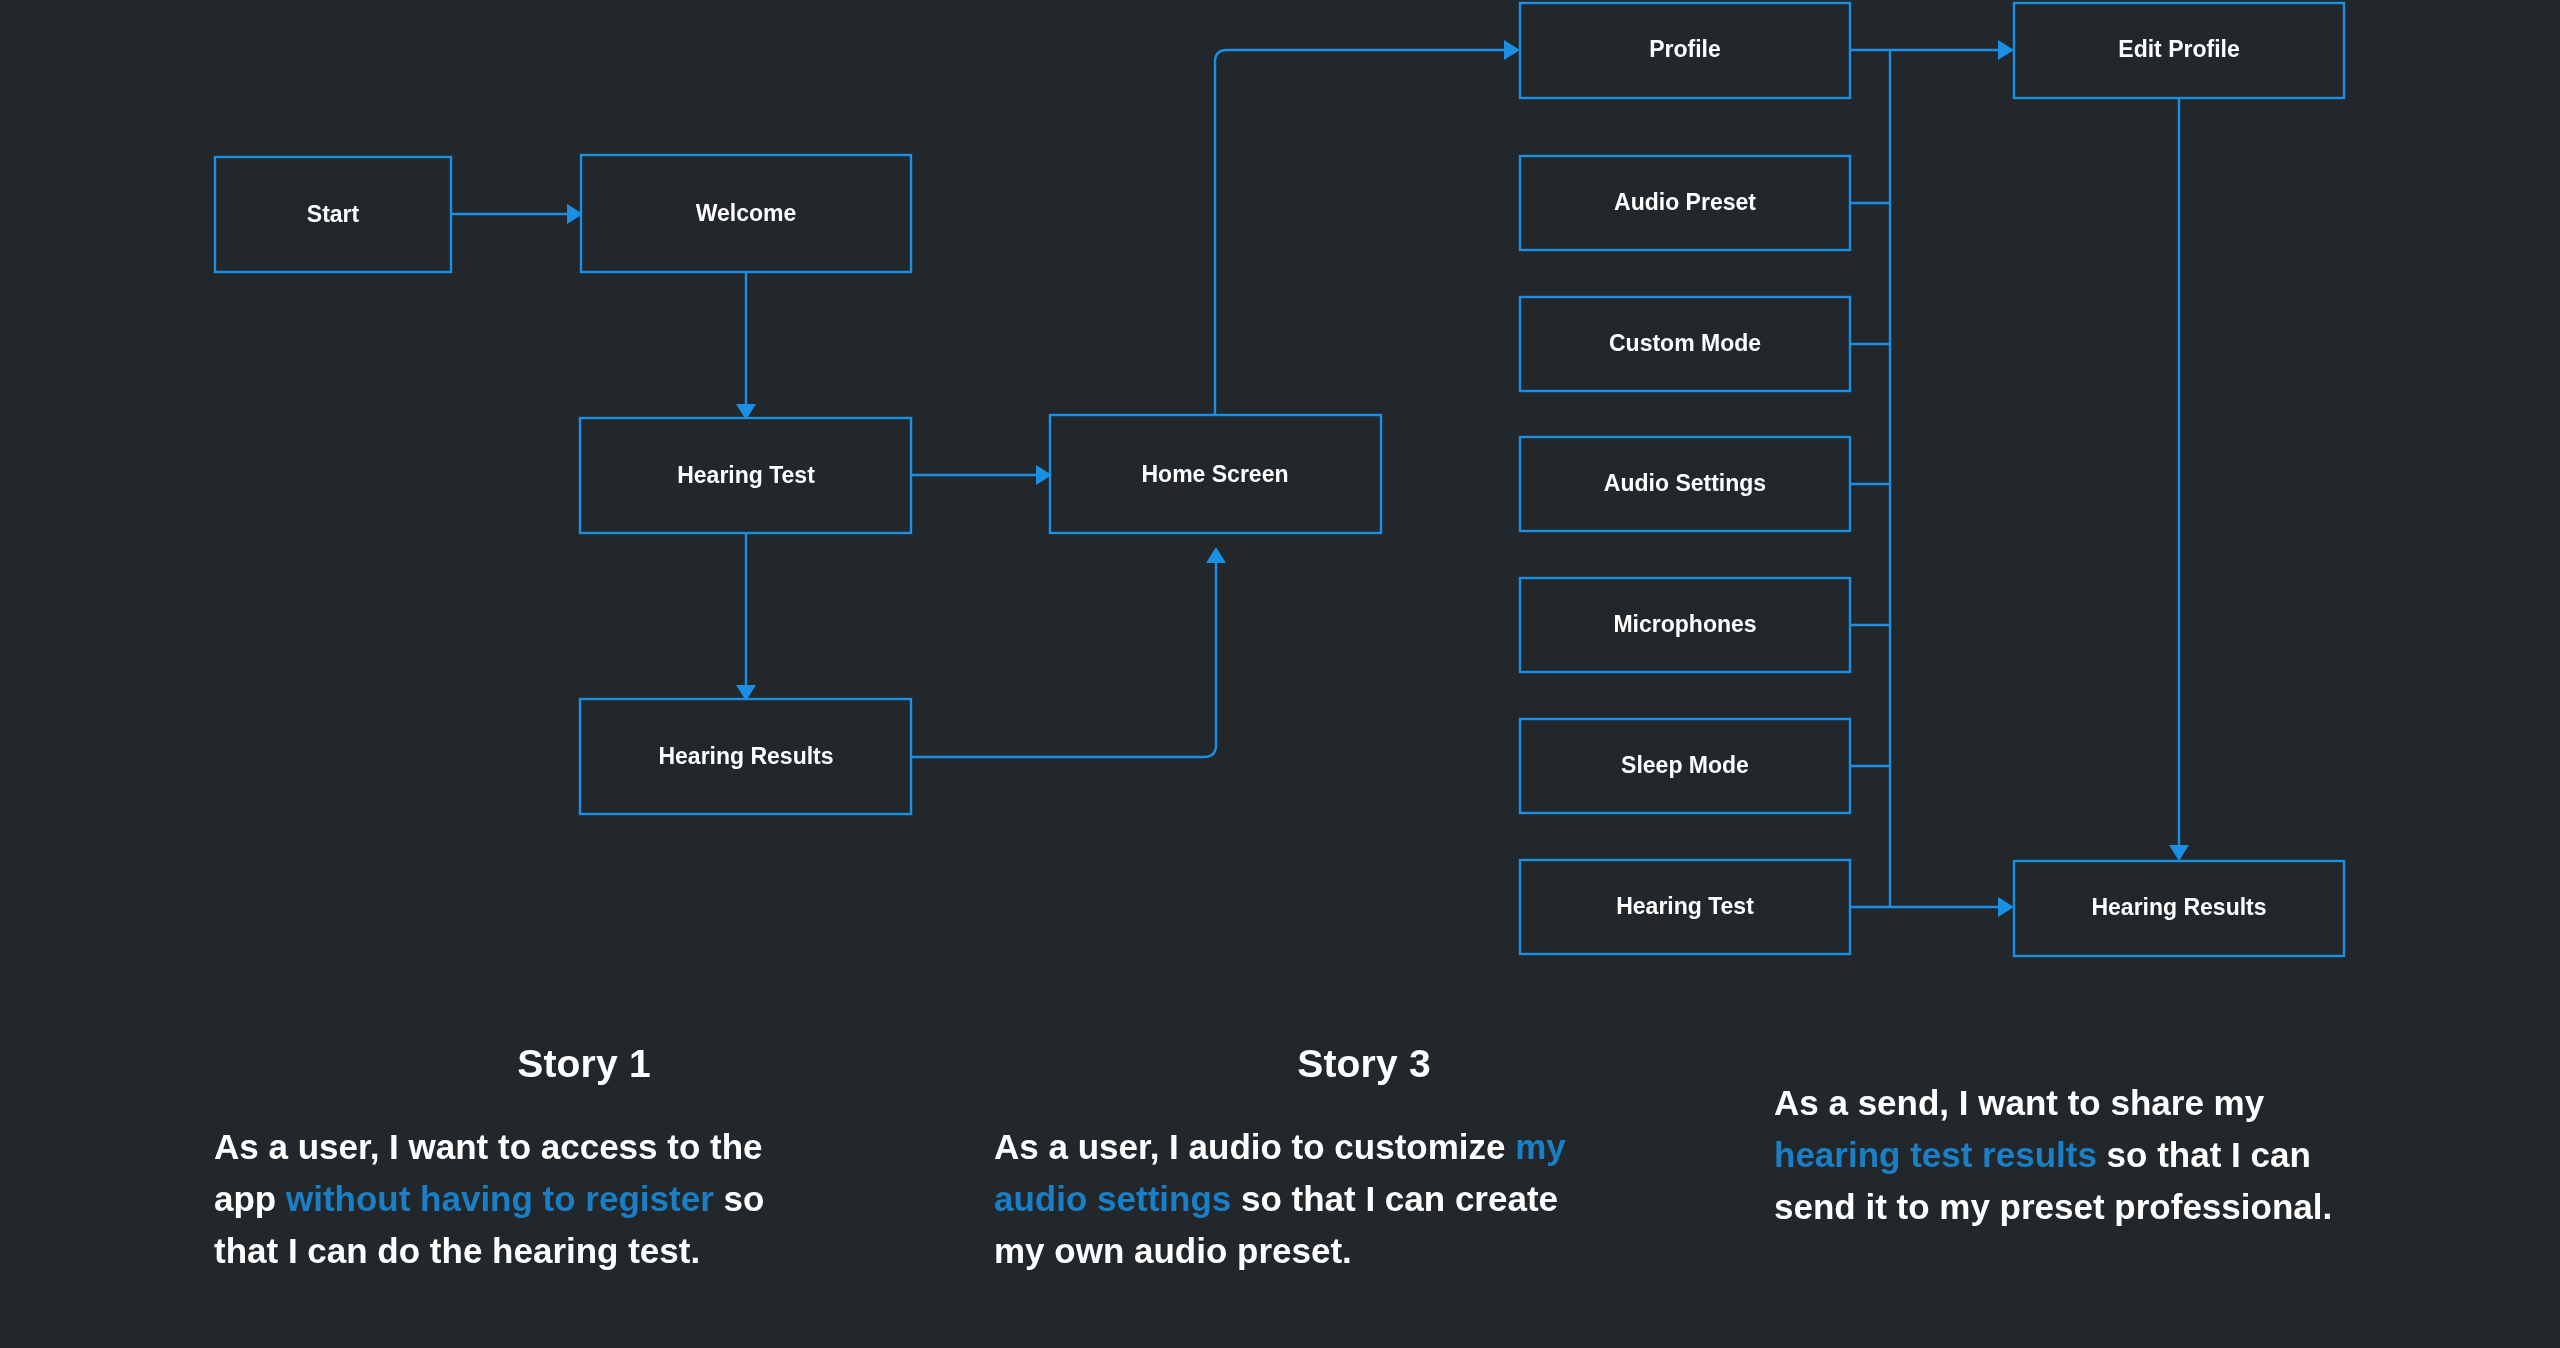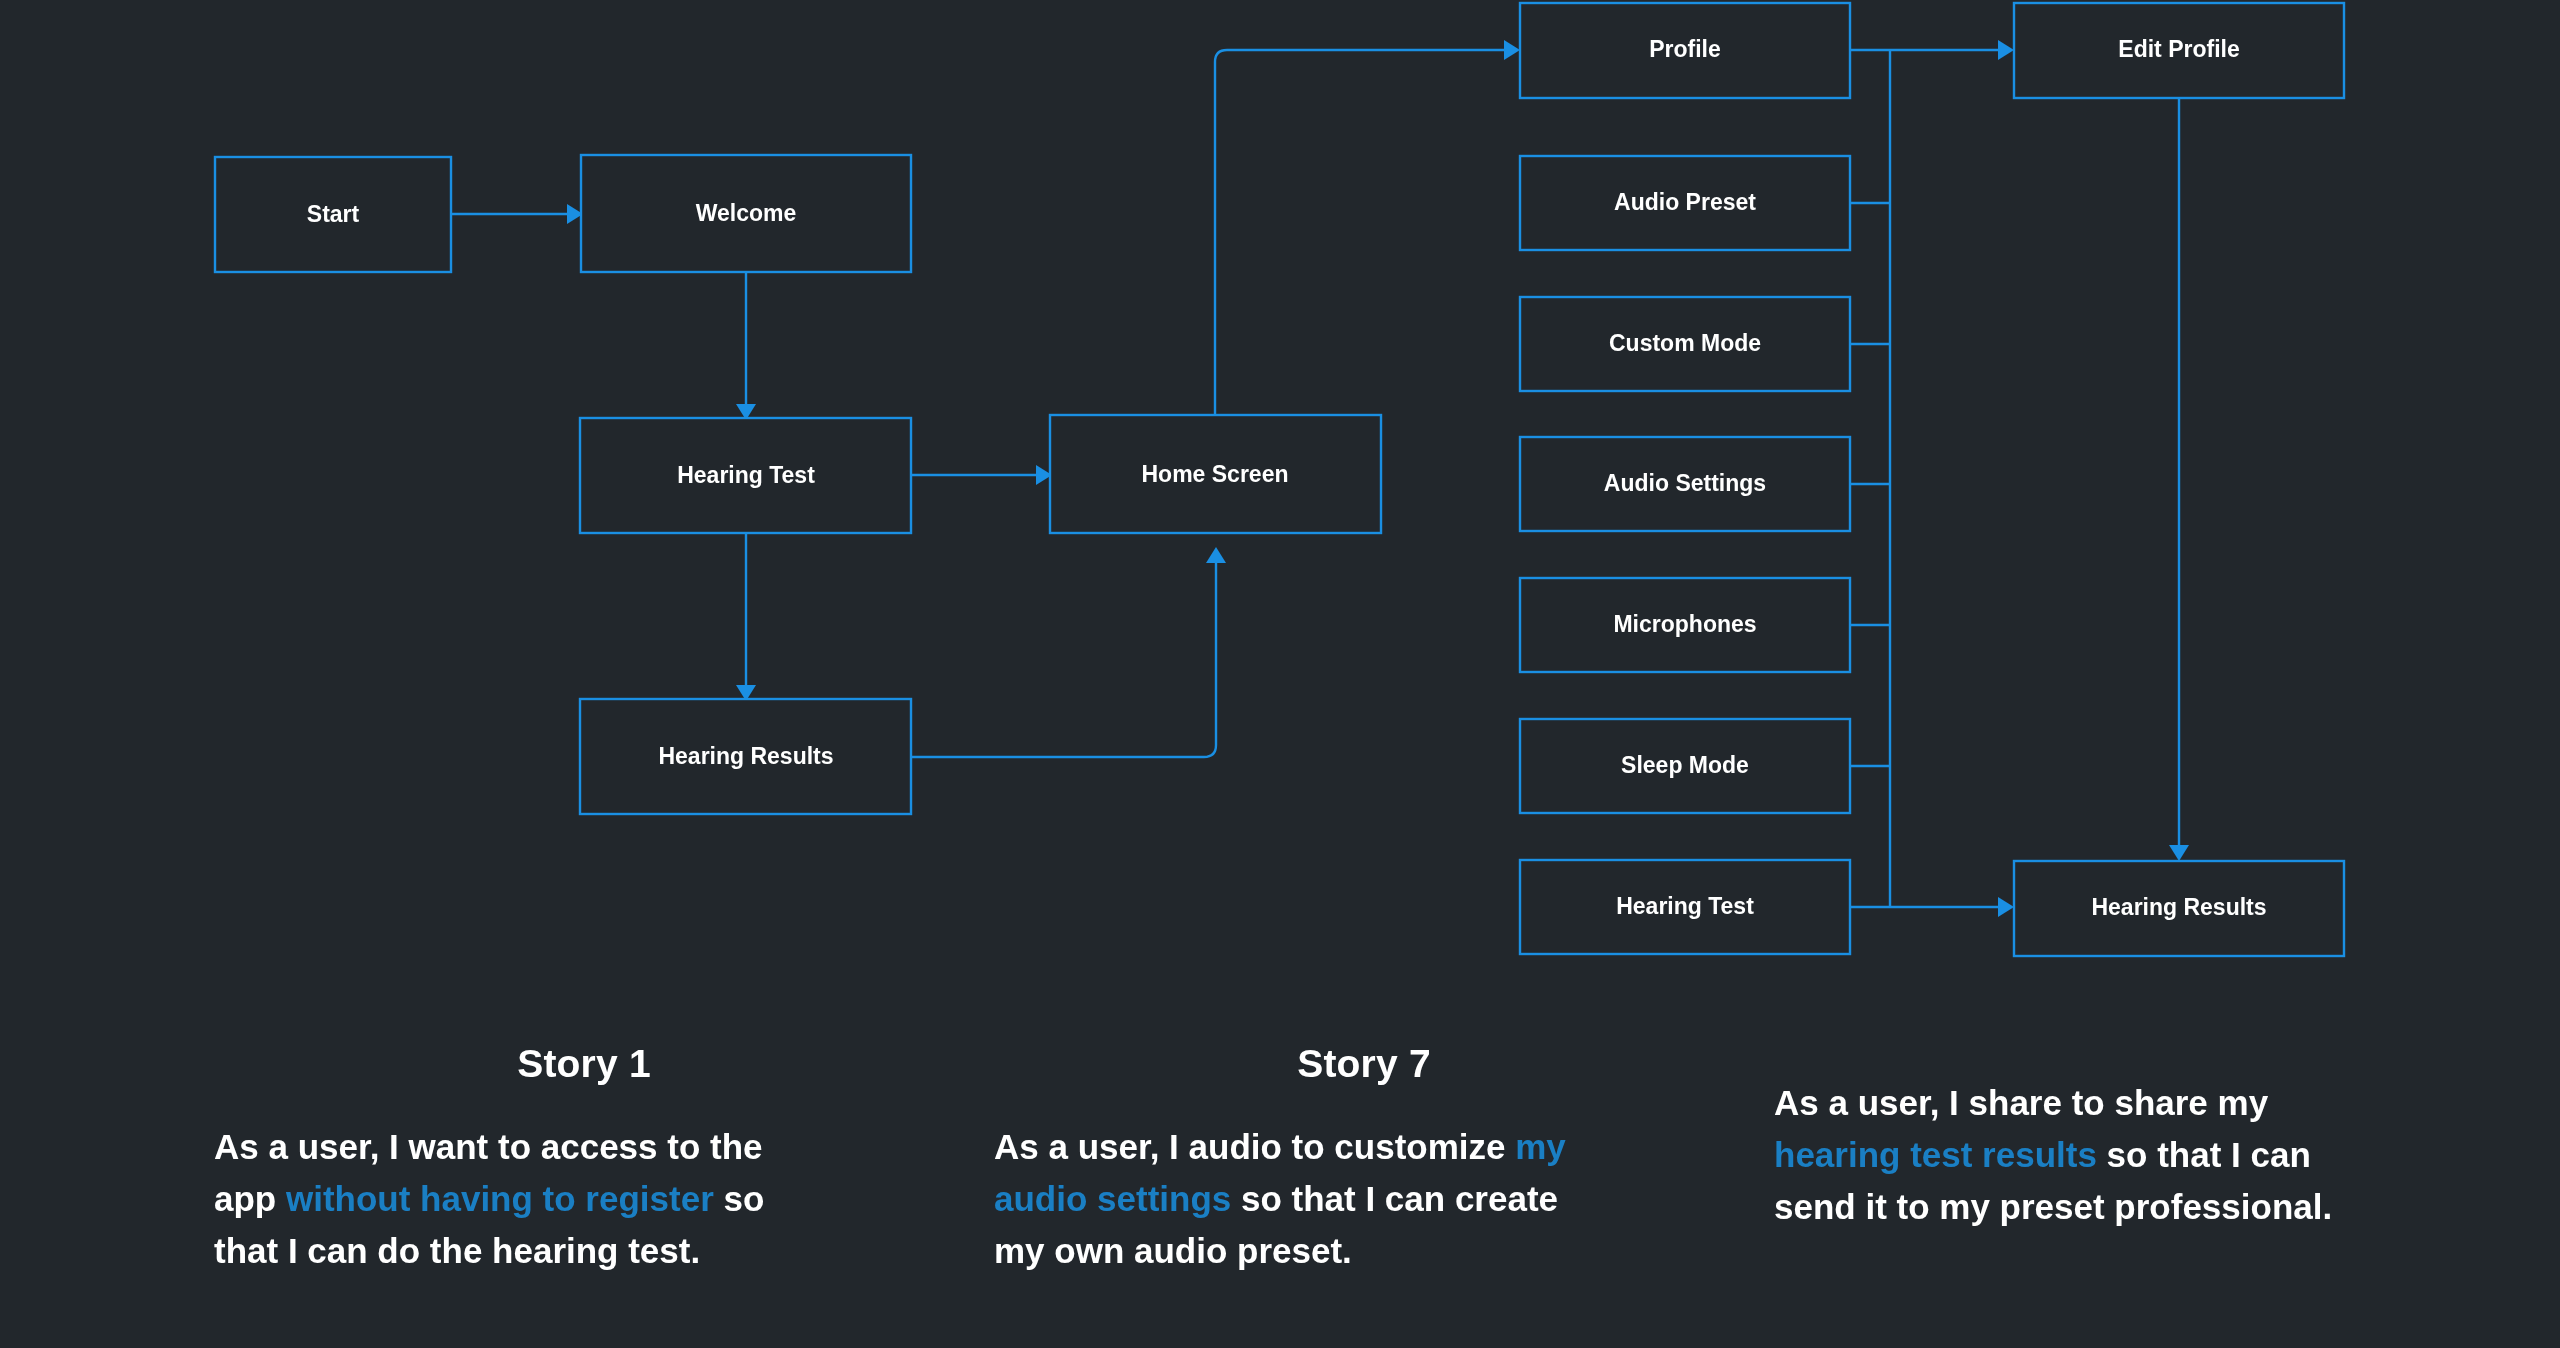--- a/index.html
+++ b/index.html
@@ -234,23 +234,23 @@
 </div>
 
 <div id="stories">
   <div class="story">
     <h2 class="story-title">Story 1</h2>
     <p class="story-body">
       <span>As a user, I want to access to the app </span><span class="hl">without having to register</span><span> so that I can do the hearing test.</span>
     </p>
   </div>
   <div class="story">
-    <h2 class="story-title">Story 7</h2>
+    <h2 class="story-title">Story 3</h2>
     <p class="story-body">
       <span>As a user, I audio to customize </span><span class="hl">my audio settings</span><span> so that I can create my own audio preset.</span>
     </p>
   </div>
   <div class="story">
     <p class="story-body">
-      <span>As a user, I share to share my </span><span class="hl">hearing test results</span><span> so that I can send it to my preset professional.</span>
+      <span>As a send, I want to share my </span><span class="hl">hearing test results</span><span> so that I can send it to my preset professional.</span>
     </p>
   </div>
 </div>
 
 </body></html>

